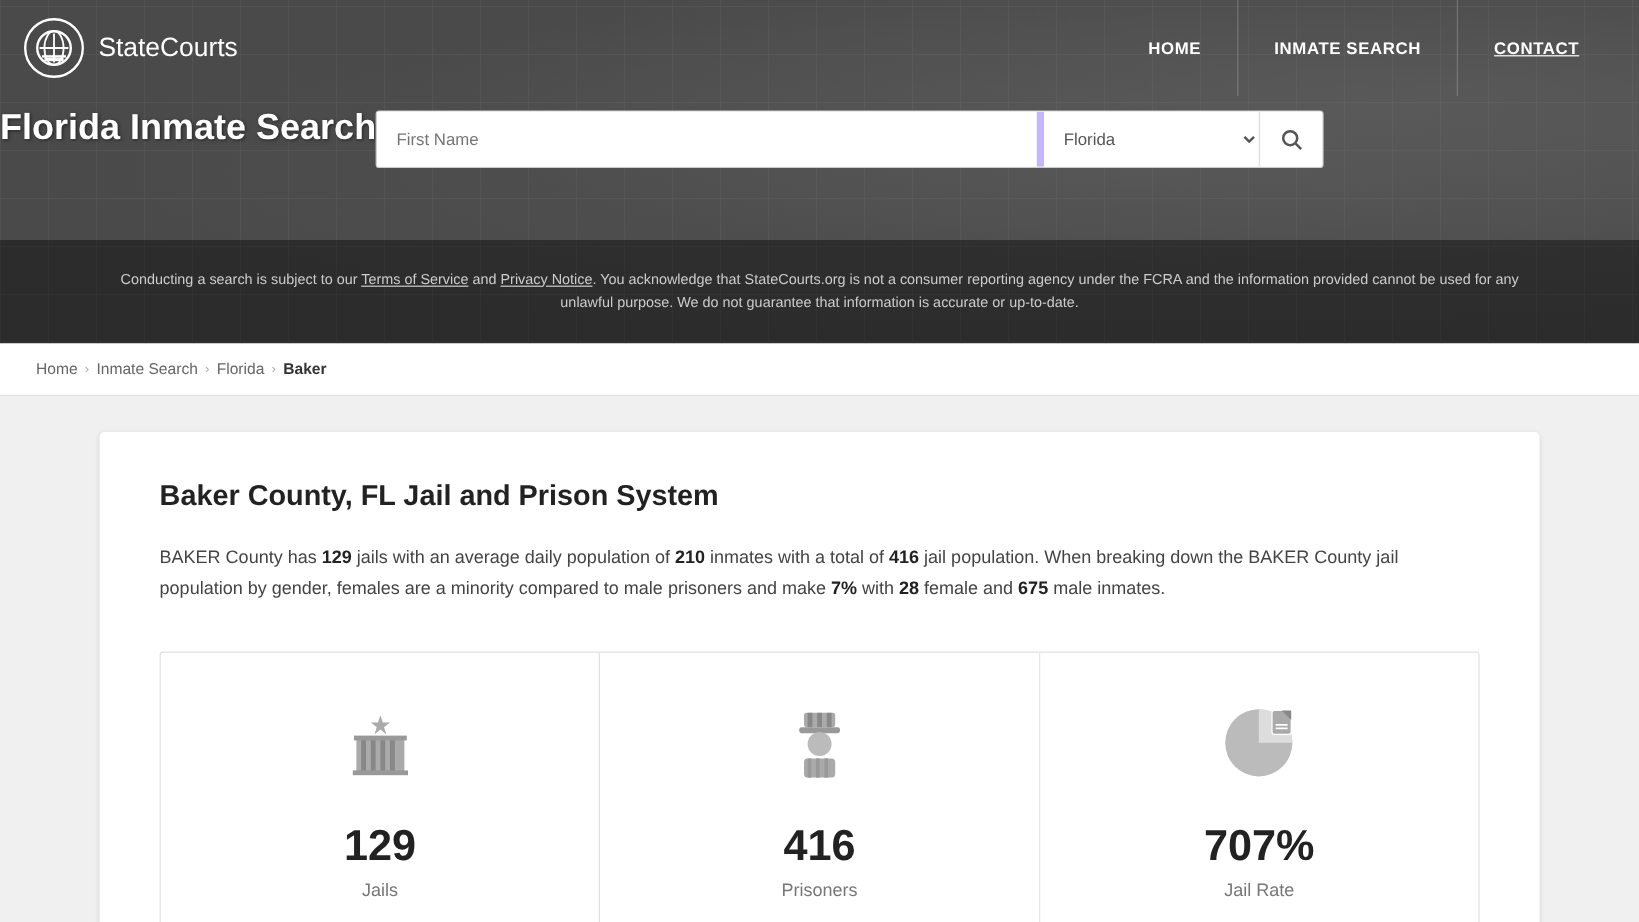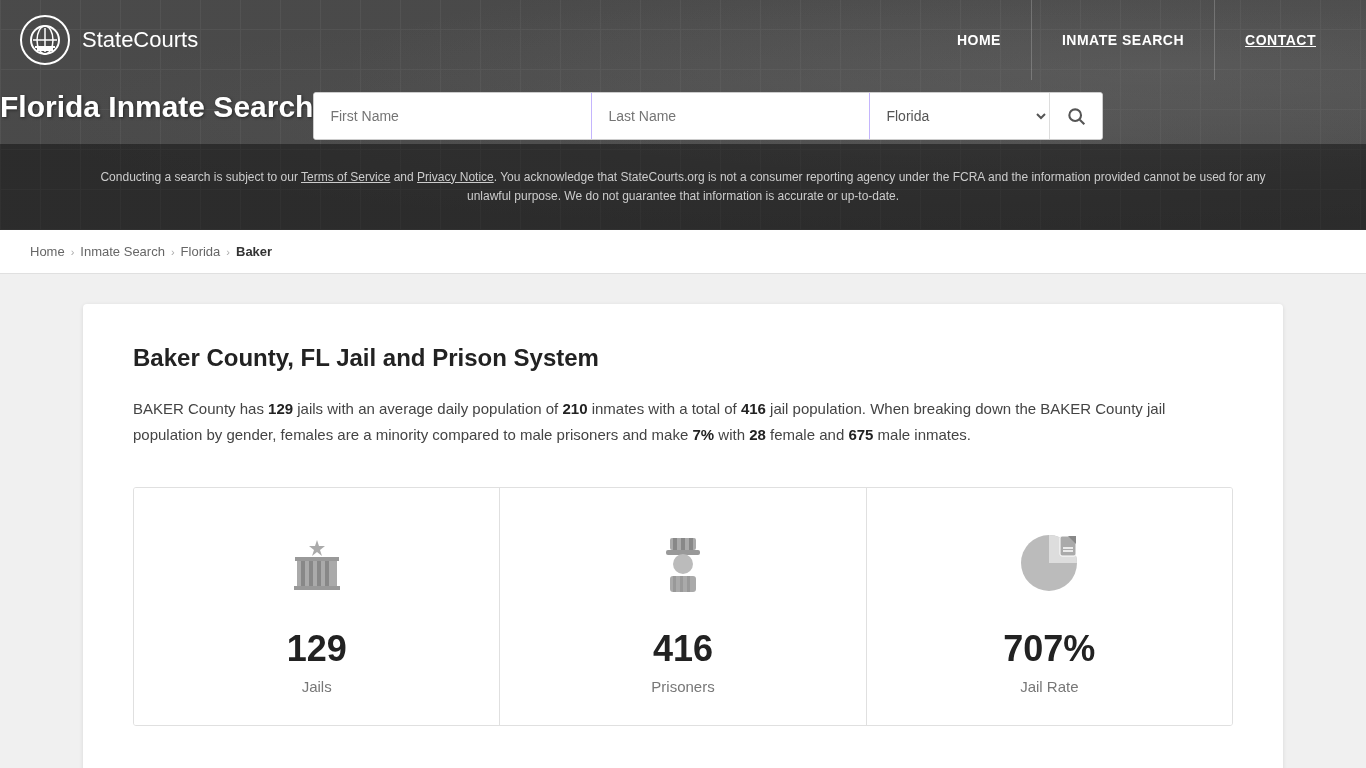--- a/index.html
+++ b/index.html
@@ -2,21 +2,21 @@
 <html><head>
   <meta charset="utf-8">
   <style>
     * { margin: 0; padding: 0; box-sizing: border-box; }
     body { font-family: Arial, sans-serif; background: #f0f0f0; color: #333; width: 1366px; }
 
     
     .header {
       position: relative;
       width: 100%;
-      height: 230px;
+      height: 286px;
       background: #555;
       overflow: hidden;
     }
     .header-bg {
       position: absolute;
       top: 0; left: 0; right: 0; bottom: 0;
       background: linear-gradient(rgba(60,60,60,0.7), rgba(60,60,60,0.7)),
         repeating-linear-gradient(90deg, #888 0px, #888 1px, transparent 1px, transparent 40px),
         repeating-linear-gradient(0deg, #888 0px, #888 1px, transparent 1px, transparent 40px);
       background-color: #6a6a6a;
@@ -106,21 +106,21 @@
       overflow: hidden;
       border: 1px solid #ccc;
     }
     .search-bar input[type="text"] {
       flex: 1;
       padding: 0 16px;
       font-size: 14px;
       border: none;
       outline: none;
       color: #999;
-      border-right: 1px solid #c4b5fd;
+      border-right: 6px solid #c4b5fd;
     }
     .search-bar select {
       width: 180px;
       padding: 0 12px;
       font-size: 14px;
       border: none;
       outline: none;
       color: #555;
       background: #fff;
       border-right: 1px solid #ddd;
@@ -269,21 +269,20 @@
   <div class="nav-bar">
     <a class="nav-item" href="#">HOME</a>
     <a class="nav-item" href="#">INMATE SEARCH</a>
     <a class="nav-item" href="#">CONTACT</a>
   </div>
 
   <div class="header-title-area">
     <h1 class="header-title">Florida Inmate Search</h1>
     <div class="search-bar">
       <input type="text" placeholder="First Name" style="">
-      <input type="text" placeholder="Last Name" style="">
       <select>
         <option>Select State</option>
         <option>Alabama</option>
         <option>Alaska</option>
         <option>Arizona</option>
         <option>Arkansas</option>
         <option selected="">Florida</option>
         <option>Georgia</option>
         <option>Texas</option>
       </select>

